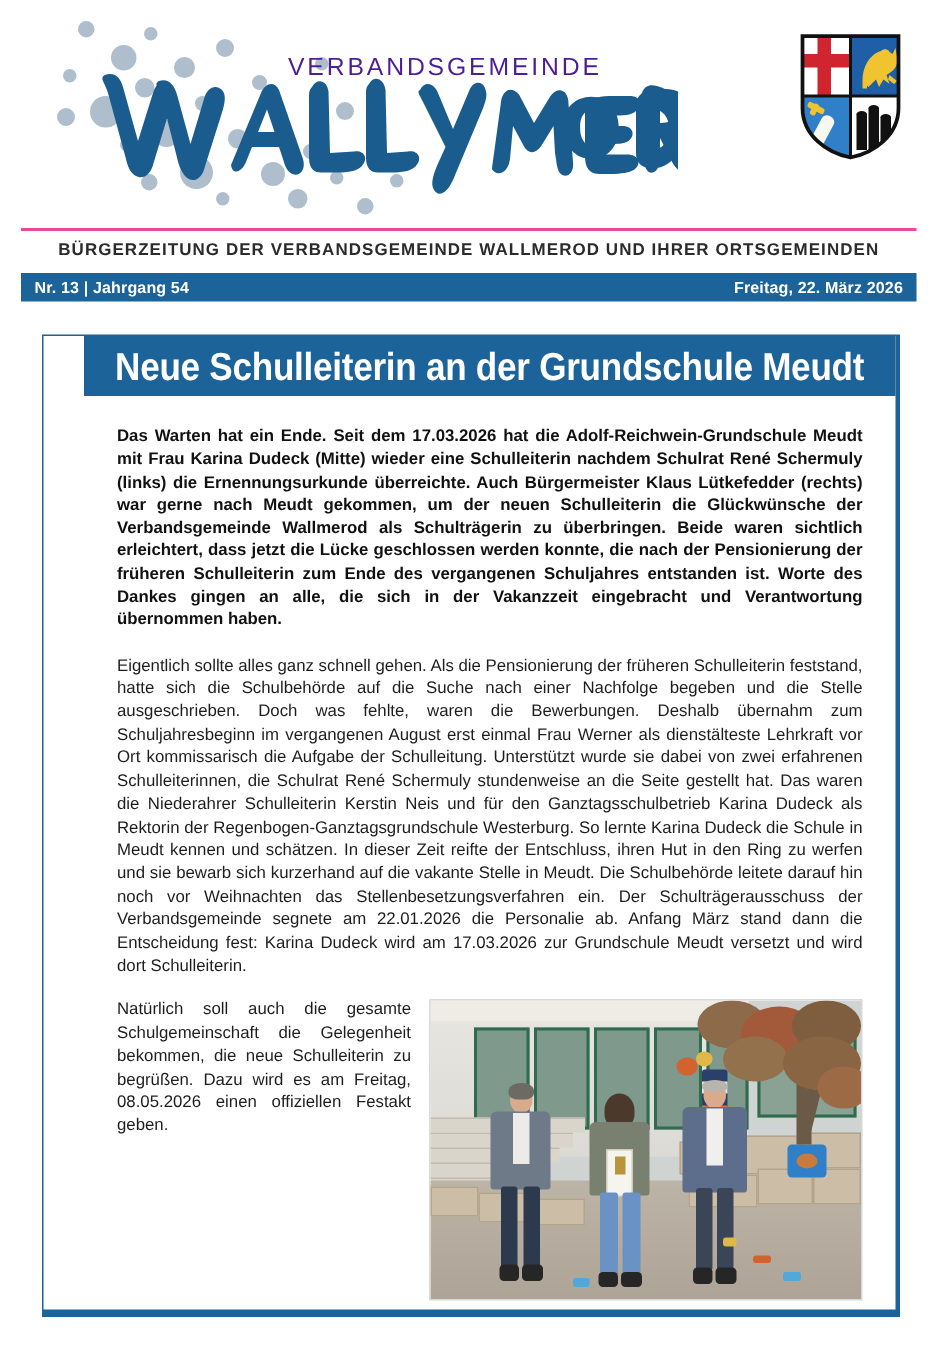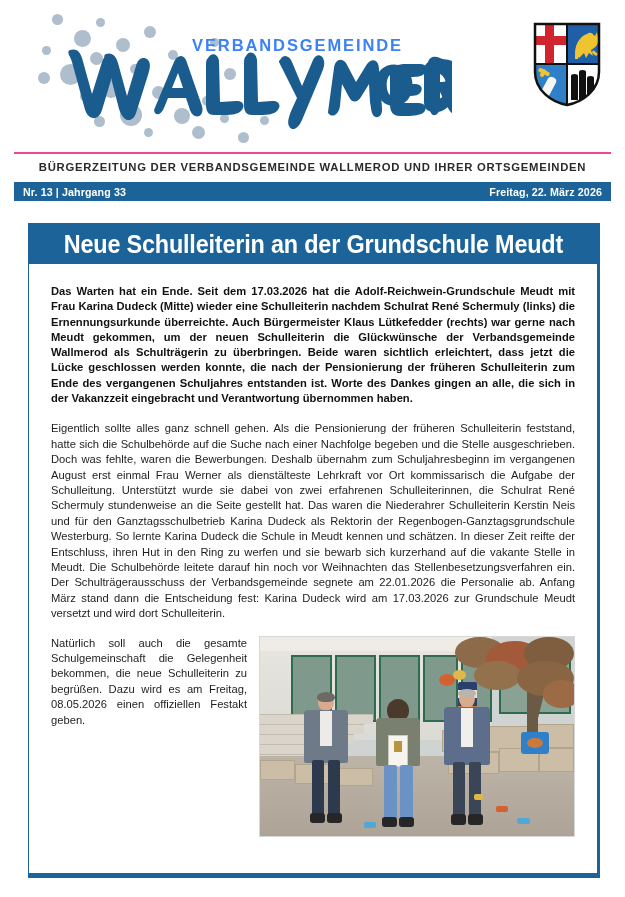--- a/index.html
+++ b/index.html
@@ -43,23 +43,23 @@
     border-radius: 50%;
     background: #aebecd;
   }
 
   .vg-word {
     position: absolute;
     left: 168px;
     top: 28px;
     font-size: 16.5px;
     letter-spacing: 1.9px;
-    color: #3b82f6;
+    color: #4c1d95;
     font-family: "Liberation Sans", sans-serif;
-    font-weight: 700;
+    font-weight: 400;
     white-space: nowrap;
   }
 
   .wallmerod-script {
     position: absolute;
     left: 38px;
     top: 36px;
     width: 390px;
     height: 88px;
   }
@@ -111,20 +111,21 @@
     position: absolute;
     left: 28px;
     top: 223px;
     width: 572px;
     height: 655px;
     border: 1px solid #1b6399;
     border-bottom-width: 5px;
     border-right-width: 3px;
     box-sizing: border-box;
     background: #ffffff;
+    padding-left: 27px;
   }
 
   .headline-bar {
     background: #1b6399;
     height: 40px;
     display: flex;
     align-items: center;
     justify-content: center;
     margin: 0;
   }
@@ -315,21 +316,21 @@
     <line x1="36" y1="4" x2="36" y2="85" stroke="#111111" stroke-width="2"></line>
     <line x1="4" y1="44" x2="68" y2="44" stroke="#111111" stroke-width="2"></line>
   </svg>
 </div>
 
 <div class="tagline-wrap">
   <div class="tagline">BÜRGERZEITUNG DER VERBANDSGEMEINDE WALLMEROD UND IHRER ORTSGEMEINDEN</div>
 </div>
 
 <div class="issue-bar">
-  <span>Nr. 13 | Jahrgang 33</span>
+  <span>Nr. 13 | Jahrgang 54</span>
   <span>Freitag, 22. März 2026</span>
 </div>
 
 <div class="article-frame">
 
   <div class="headline-bar">
     <div class="headline">Neue Schulleiterin an der Grundschule Meudt</div>
   </div>
 
   <div class="article-body">

